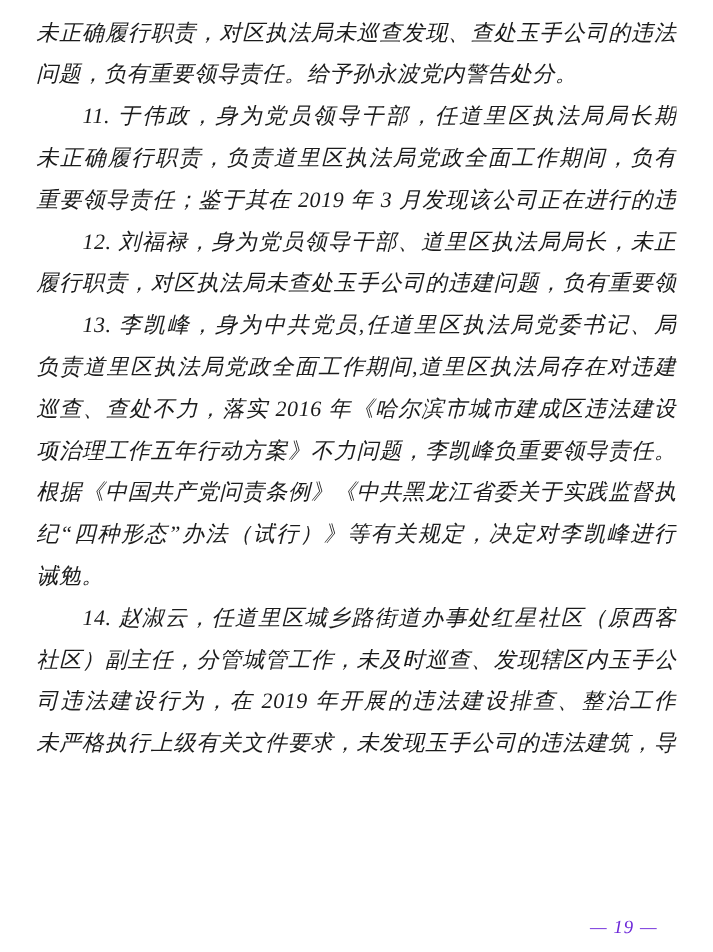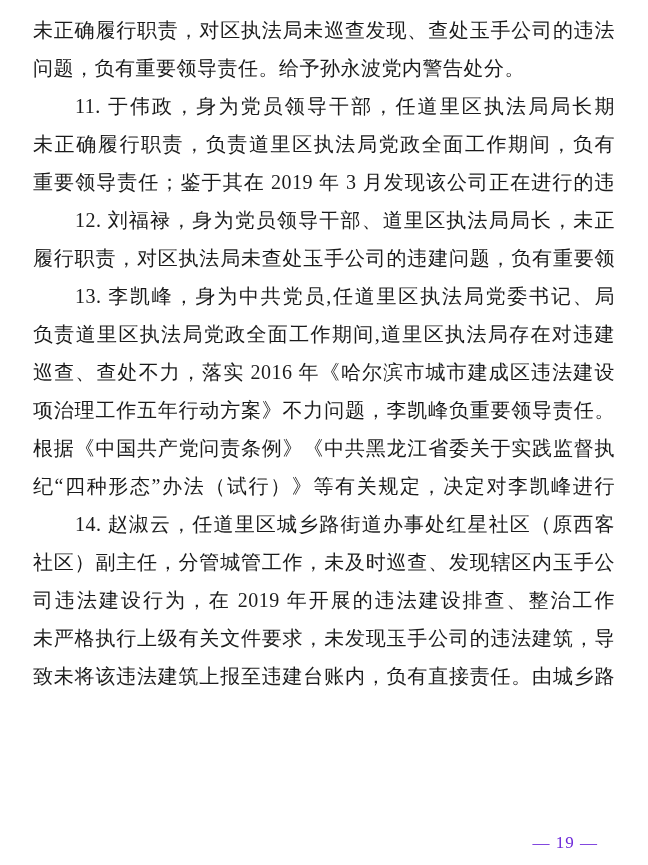--- a/index.html
+++ b/index.html
@@ -1,15 +1,15 @@
 <!DOCTYPE html>
 <html><head>
 <meta charset="utf-8">
 <style>
-  * { margin: 0; padding: 0; box-sizing: border-box; }
+  * { margin: 0; padding: 0; box-sizing: border-box; font-style: italic; }
   html, body { background: #ffffff; }
   .page {
     position: relative;
     width: 648px;
     height: 865px;
     background: #ffffff;
     overflow: hidden;
     font-family: "Liberation Serif", "DejaVu Serif", serif;
     color: #1b1b1b;
   }
@@ -57,20 +57,20 @@
       <div class="line justify">未正确履行职责，负责道里区执法局党政全面工作期间，负有</div>
       <div class="line justify">重要领导责任；鉴于其在 2019 年 3 月发现该公司正在进行的违法</div>
       <div class="line justify indent">12. 刘福禄，身为党员领导干部、道里区执法局局长，未正确</div>
       <div class="line justify">履行职责，对区执法局未查处玉手公司的违建问题，负有重要领</div>
       <div class="line justify indent">13. 李凯峰，身为中共党员,任道里区执法局党委书记、局长，</div>
       <div class="line justify">负责道里区执法局党政全面工作期间,道里区执法局存在对违建</div>
       <div class="line justify">巡查、查处不力，落实 2016 年《哈尔滨市城市建成区违法建设专</div>
       <div class="line justify">项治理工作五年行动方案》不力问题，李凯峰负重要领导责任。</div>
       <div class="line justify">根据《中国共产党问责条例》《中共黑龙江省委关于实践监督执</div>
       <div class="line justify">纪“四种形态”办法（试行）》等有关规定，决定对李凯峰进行</div>
+      <div class="line">诫勉。</div>
       <div class="line justify indent">14. 赵淑云，任道里区城乡路街道办事处红星社区（原西客站</div>
       <div class="line justify">社区）副主任，分管城管工作，未及时巡查、发现辖区内玉手公</div>
       <div class="line justify">司违法建设行为，在 2019 年开展的违法建设排查、整治工作中，</div>
       <div class="line justify">未严格执行上级有关文件要求，未发现玉手公司的违法建筑，导</div>
-      <div class="line justify">致未将该违法建筑上报至违建台账内，负有直接责任。由城乡路</div>
     </div>
   <div class="footer">— 19 —</div>
 </div>
 
 </body></html>

